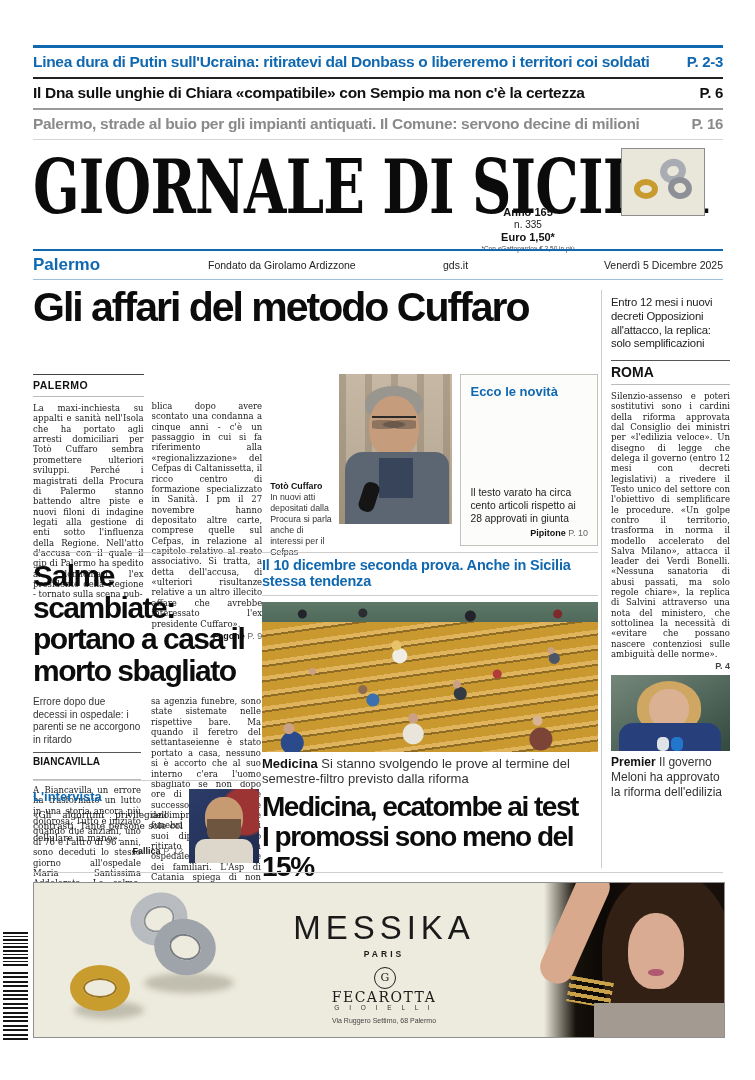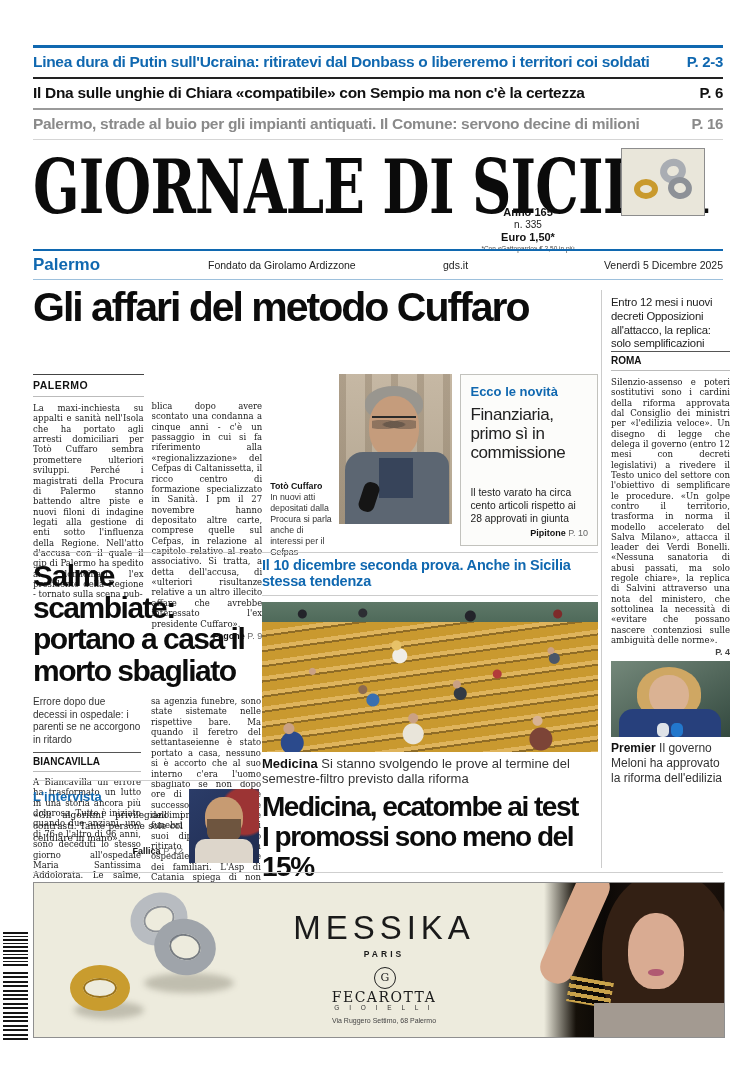--- a/index.html
+++ b/index.html
@@ -81,21 +81,21 @@
   .hr-mid{position:absolute;top:268px;left:0;width:565px;height:1px;background:#cccccc;}
 
   
   .salme{position:absolute;top:276px;left:0;width:228px;}
   .salme-head{font-size:30px;font-weight:bold;letter-spacing:-1.5px;line-height:1.05;color:#0c0c0c;}
   .salme-cols{display:flex;margin-top:10px;}
   .salme-c1{width:108px;margin-right:10px;}
   .salme-c2{width:110px;}
   .salme-sub{font-size:10px;line-height:1.25;color:#333;margin-bottom:6px;}
   .sk{font-size:10px;font-weight:bold;border-top:1px solid #555;border-bottom:1px solid #bbb;
-      padding:3px 0 4px 0;margin-bottom:5px;}
+      padding:3px 0 12px 0;margin-bottom:5px;}
 
   .intervista{position:absolute;top:496px;left:0;width:228px;border-top:1px solid #cfcfcf;padding-top:8px;display:flex;}
   .iv-left{width:150px;margin-right:6px;}
   .iv-kick{color:#1068b0;font-weight:bold;font-size:13px;}
   .iv-title{font-size:14.5px;font-weight:bold;letter-spacing:-0.5px;line-height:1.1;margin-top:2px;}
   .iv-body{font-family:"DejaVu Serif",serif;font-size:9px;line-height:1.25;margin-top:6px;text-align:justify;}
   .iv-photo{width:70px;height:74px;position:relative;overflow:hidden;background:
      radial-gradient(circle at 80% 30%,#9c3434 0 30%,transparent 34%),
      linear-gradient(140deg,#2b3c68,#1f2c50);}
   .ivp-head{position:absolute;left:16px;top:8px;width:38px;height:42px;border-radius:46%;background:#c79b72;}
@@ -135,21 +135,21 @@
   .med-capt .ct{font-weight:bold;color:#111;}
   .med-head{margin-top:6px;font-size:28px;font-weight:bold;letter-spacing:-1.5px;line-height:1.07;color:#0c0c0c;}
   .med-sub{margin-top:5px;font-size:12.5px;color:#222;letter-spacing:-0.2px;}
   .med-page{text-align:right;font-size:9.5px;color:#666;font-weight:bold;margin-top:2px;}
 
   
   .vdiv{position:absolute;left:601px;top:290px;width:1px;height:578px;background:#cccccc;}
   .rightcol{position:absolute;left:611px;top:288px;width:119px;height:582px;overflow:hidden;}
   .ed-head{font-size:21px;font-weight:bold;letter-spacing:-1px;line-height:1.04;color:#0c0c0c;}
   .ed-sub{margin-top:8px;font-size:11.3px;line-height:1.22;color:#222;letter-spacing:-0.2px;}
-  .ed-kick{font-size:10px;font-weight:bold;border-top:1px solid #555;border-bottom:1px solid #bbb;
+  .ed-kick{margin-top:9px;font-size:14px;font-weight:bold;border-top:1px solid #555;border-bottom:1px solid #bbb;
            padding:3px 0 4px 0;}
   .ed-body{margin-top:6px;font-family:"DejaVu Serif",serif;font-size:8.6px;line-height:1.2;text-align:justify;color:#1a1a1a;}
   .ed-page{text-align:right;font-size:9px;font-weight:bold;color:#444;margin:2px 0 4px 0;}
   .ed-photo{width:119px;height:76px;position:relative;overflow:hidden;background:
      linear-gradient(150deg,#74887a,#33493f);}
   .edp-hair{position:absolute;left:26px;top:6px;width:64px;height:52px;border-radius:50% 50% 42% 42%;background:#cfa763;}
   .edp-face{position:absolute;left:38px;top:14px;width:40px;height:40px;border-radius:48%;background:#dab293;}
   .edp-blazer{position:absolute;left:8px;top:48px;width:102px;height:28px;border-radius:14px 14px 0 0;background:#27407c;}
   .edp-mic1{position:absolute;left:46px;top:62px;width:12px;height:14px;border-radius:5px;background:#dfe3e8;}
   .edp-mic2{position:absolute;left:60px;top:62px;width:12px;height:14px;border-radius:5px;background:#2277cc;}
@@ -266,21 +266,20 @@
         <div class="lp-bld"></div>
         <div class="lp-hair"></div>
         <div class="lp-face"></div>
         <div class="lp-glass"></div>
         <div class="lp-jack"></div>
         <div class="lp-shirt"></div>
         <div class="lp-mic"></div>
       </div>
       <div class="finance-box">
         <div class="fb-kick">Ecco le novità</div>
-        <div class="fb-title">Finanziaria, primo sì in commissione</div>
         <div class="fb-body">Il testo varato ha circa cento articoli rispetto ai 28 approvati in giunta</div>
         <div class="byline">
           <span class="nm">Pipitone</span>
           <span class="pg">P. 10</span>
         </div>
       </div>
     </div>
 
     <div class="hr-mid"></div>
 

